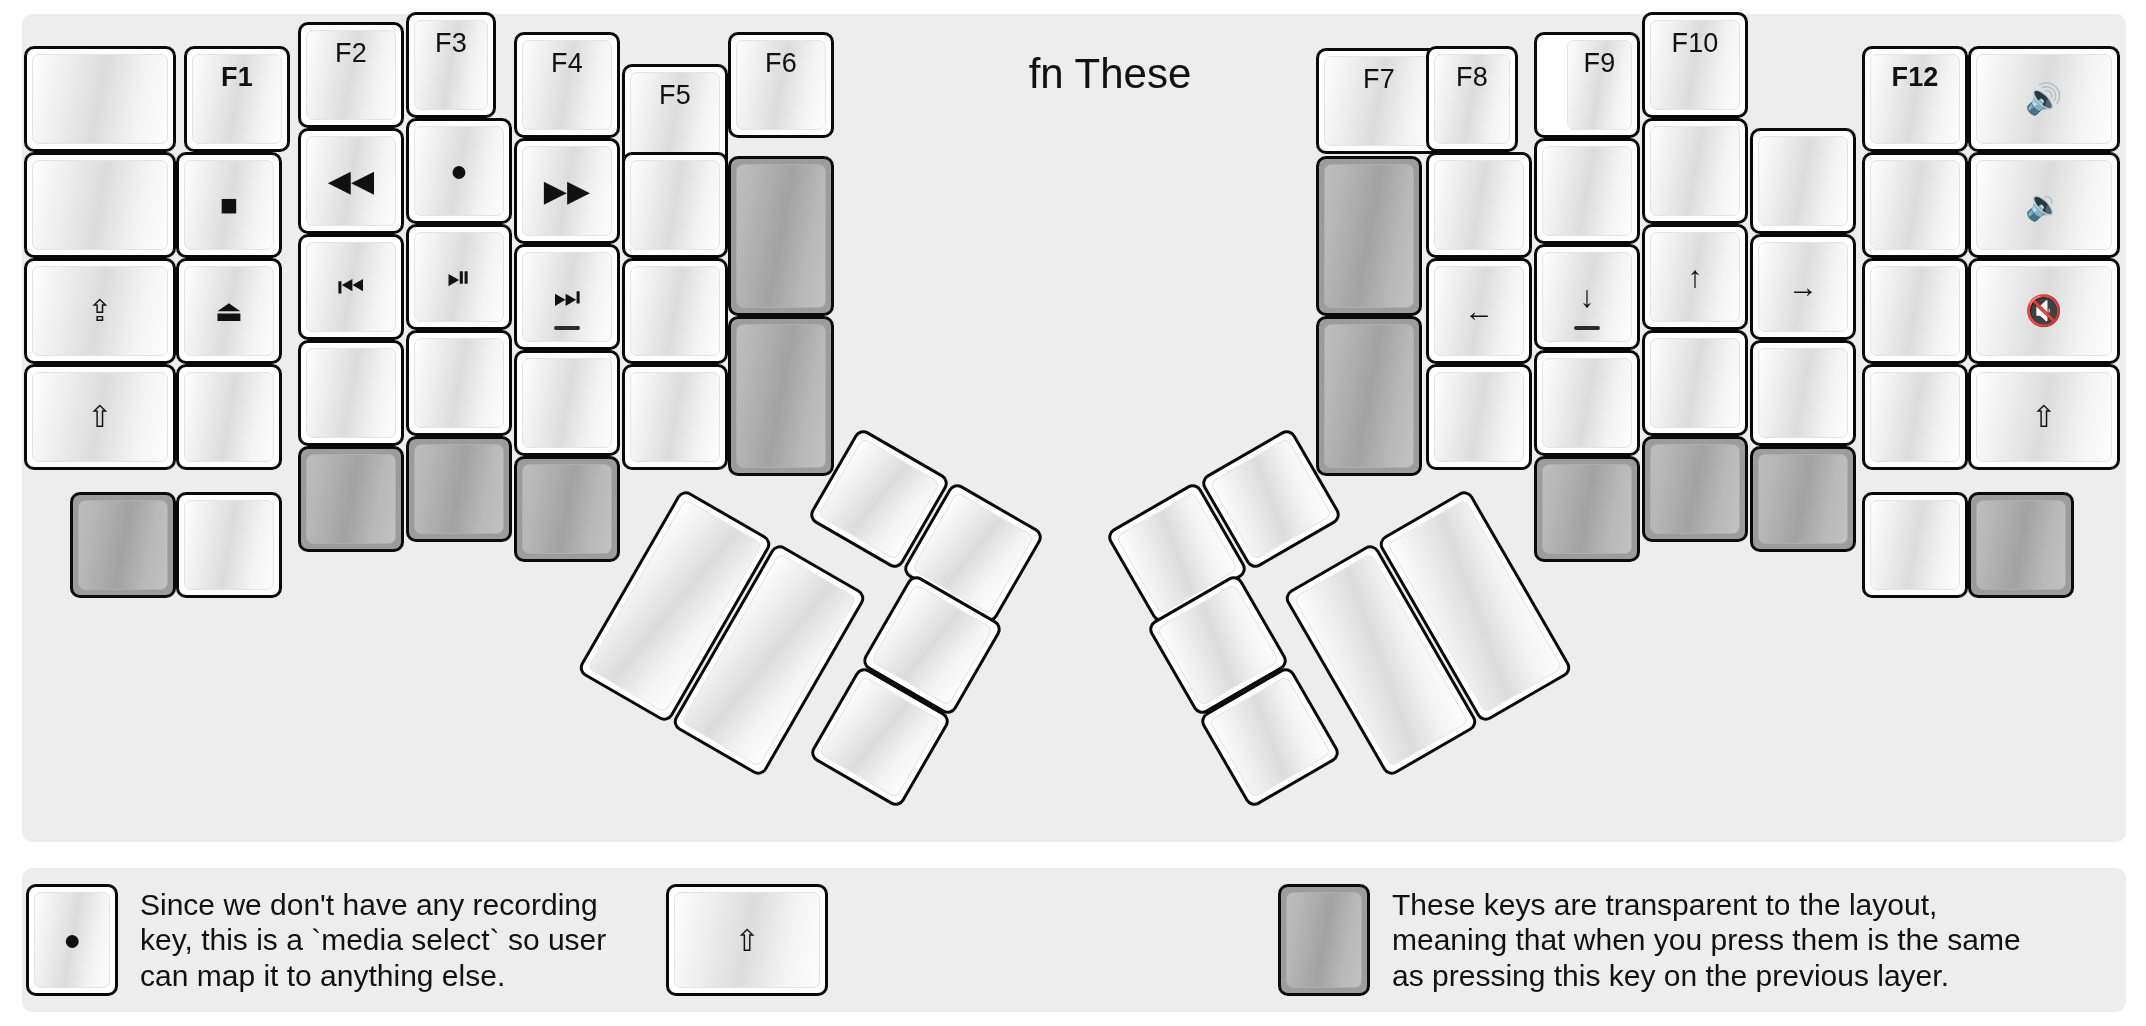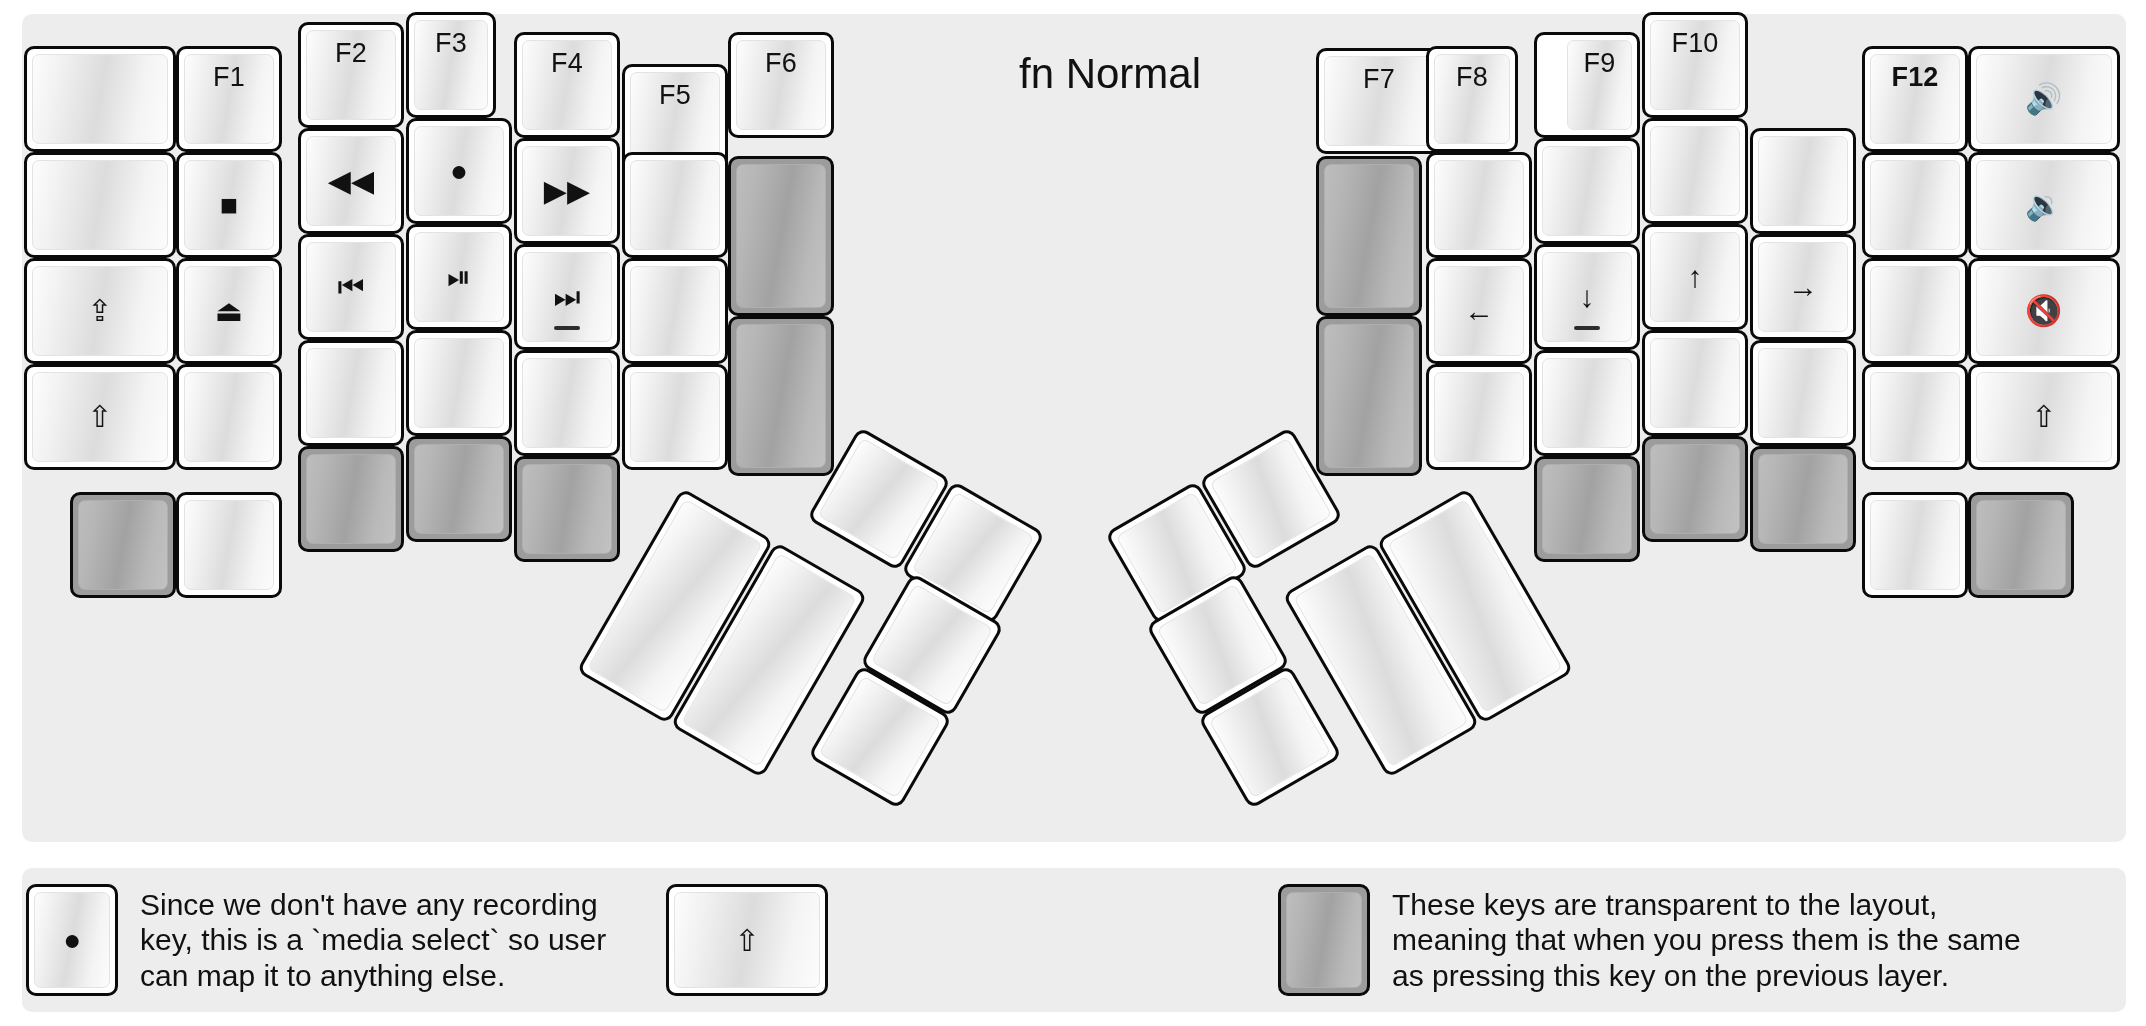--- a/index.html
+++ b/index.html
@@ -91,21 +91,21 @@
   }
   .legend-key .lbl{font-size:30px;color:#111;}
 </style>
 </head>
 <body>
 
 <div id="stage">
 
   <div class="panel" id="kbpanel"></div>
 
-  <div id="title">fn Normal</div>
+  <div id="title">fn These</div>
 
   <div class="key" style="left:24px;top:46px;width:152px;height:106px;">
     <div class="cap">
         <span class="lbl"></span>
       </div>
   </div>
   <div class="key" style="left:24px;top:152px;width:152px;height:106px;">
     <div class="cap">
         <span class="lbl"></span>
       </div>
@@ -119,21 +119,21 @@
     <div class="cap">
         <span class="lbl glyph">⇧</span>
       </div>
   </div>
   <div class="key trans" style="left:70px;top:492px;width:106px;height:106px;">
     <div class="cap">
         <span class="lbl"></span>
       </div>
   </div>
 
-  <div class="key toplabel" style="left:176px;top:46px;width:106px;height:106px;">
+  <div class="key toplabel" style="left:184px;top:46px;width:106px;height:106px;font-weight:bold;">
     <div class="cap">
         <span class="lbl">F1</span>
       </div>
   </div>
   <div class="key" style="left:176px;top:152px;width:106px;height:106px;">
     <div class="cap">
         <span class="lbl glyph">■</span>
       </div>
   </div>
   <div class="key" style="left:176px;top:258px;width:106px;height:106px;">

